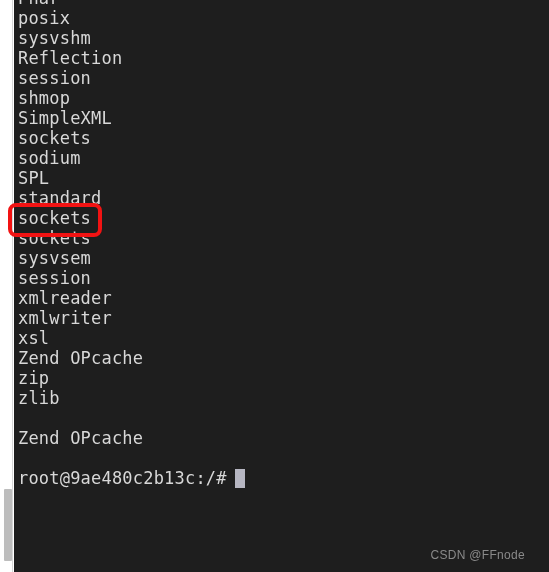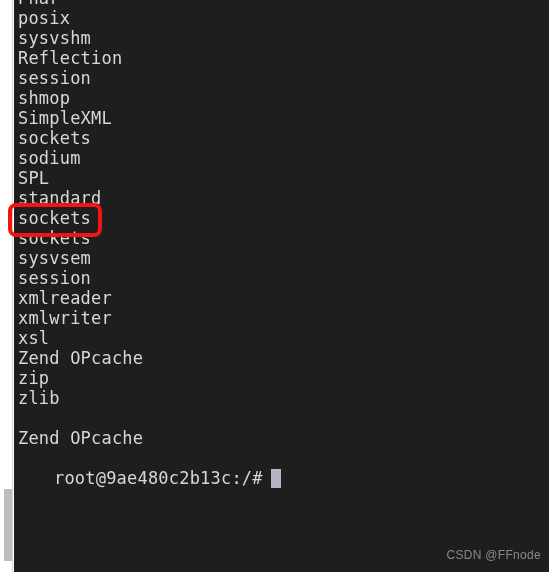--- a/index.html
+++ b/index.html
@@ -68,21 +68,20 @@
     line-height: 20px;
     font-size: 17px;
     color: #d8d8d8;
     white-space: pre;
     padding-left: 4px;
     letter-spacing: 0.2px;
   }
   .line.blank { color: transparent; }
   .prompt {
     color: #d8d8d8;
-    margin-left: 36px;
   }
   .cursor {
     display: inline-block;
     width: 10px;
     height: 19px;
     background: #b6b6c2;
     vertical-align: -4px;
     margin-left: 8px;
   }
 
@@ -95,21 +94,21 @@
     height: 34px;
     border: 4px solid #f21313;
     border-radius: 8px;
     box-sizing: border-box;
     pointer-events: none;
   }
 
   
   .watermark {
     position: absolute;
-    right: 8px;
+    right: 24px;
     bottom: 10px;
     font-family: "Liberation Sans", sans-serif;
     font-size: 12px;
     color: #8a8a8a;
     letter-spacing: 0.3px;
   }
 </style>
 </head>
 <body>
 

